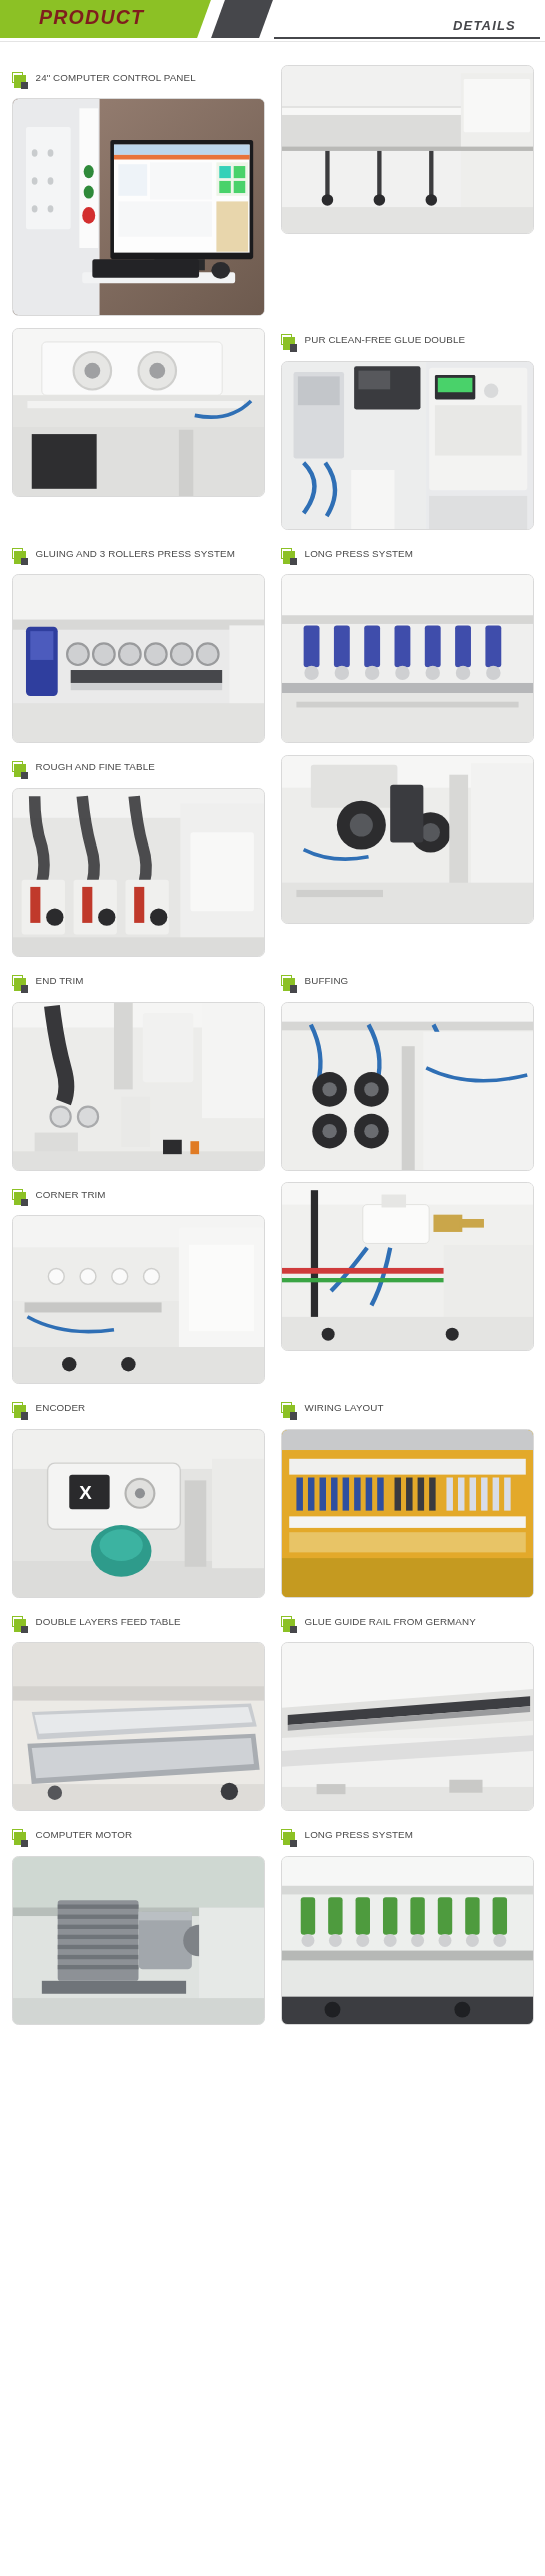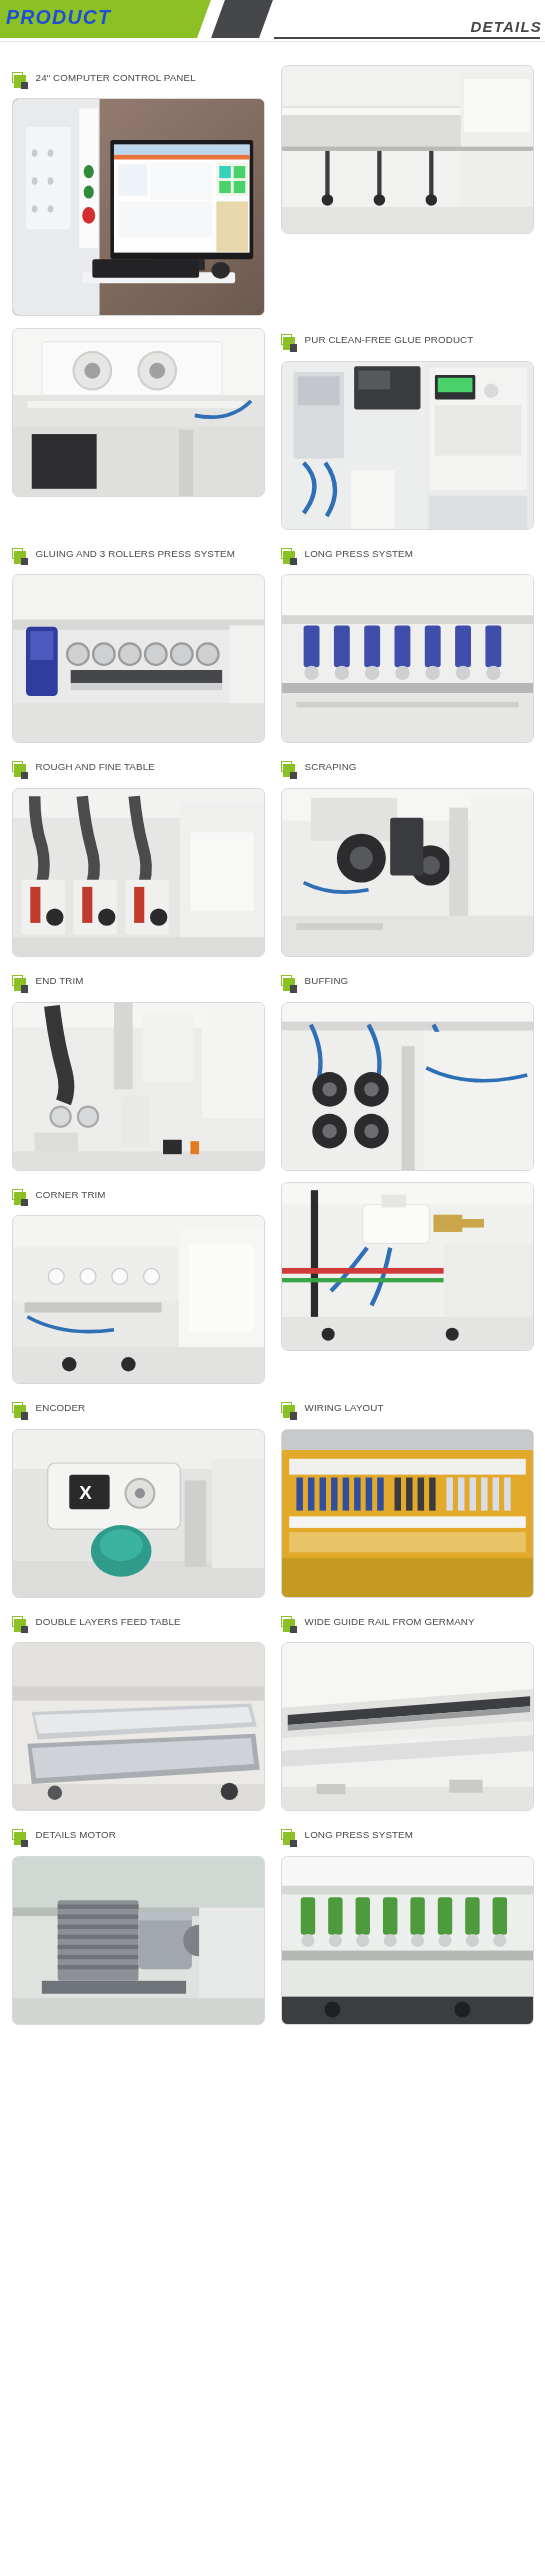--- a/index.html
+++ b/index.html
@@ -33,32 +33,32 @@
   }
   .hdr-dark {
     position: absolute;
     left: 218px; top: 0;
     width: 48px; height: 38px;
     background: #46474b;
     transform: skewX(-20deg);
   }
   .hdr-title {
     position: absolute;
-    left: 6px; top: 5.8px;
+    left: 39px; top: 5.8px;
     font-size: 19.6px;
     font-weight: bold;
     font-style: italic;
-    color: #1d4ed8;
+    color: #7f1d1d;
     letter-spacing: 1.2px;
     z-index: 4;
   }
   .hdr-sub {
     position: absolute;
-    right: 4px; top: 17.5px;
-    font-size: 15px;
+    right: 30px; top: 17.5px;
+    font-size: 13px;
     font-weight: bold;
     font-style: italic;
     color: #46474b;
     letter-spacing: 1.2px;
   }
   .hdr-rule {
     position: absolute;
     left: 274px; right: 5.8px; top: 37px;
     height: 1.5px;
     background: #46474b;
@@ -239,21 +239,21 @@
         </svg>
       </div>
     </div>
     <div class="cell">
       <div class="cap">
         <span class="cap-icon">
           <span class="sq-outline"></span>
           <span class="sq-green"></span>
           <span class="sq-dark"></span>
         </span>
-        <span class="cap-text">PUR CLEAN-FREE GLUE PRODUCT</span>
+        <span class="cap-text">PUR CLEAN-FREE GLUE DOUBLE</span>
       </div>
       <div class="photo">
         <svg viewBox="0 0 348 232" preserveAspectRatio="none">
           <rect width="348" height="232" fill="#e9eaec"></rect>
           <rect width="348" height="232" fill="#e9eaec"></rect>
           <rect x="0" y="0" width="200" height="232" fill="#eceded"></rect>
           <rect x="16" y="14" width="70" height="120" rx="3" fill="#d8dadd"></rect>
           <rect x="22" y="20" width="58" height="40" fill="#c3c6ca"></rect>
           <rect x="100" y="6" width="92" height="60" rx="3" fill="#3a3b3f"></rect>
           <rect x="106" y="12" width="44" height="26" fill="#57585c"></rect>
@@ -364,28 +364,20 @@
           <circle cx="58" cy="178" r="12" fill="#2b2b2d"></circle>
           <circle cx="130" cy="178" r="12" fill="#2b2b2d"></circle>
           <circle cx="202" cy="178" r="12" fill="#2b2b2d"></circle>
           <rect x="232" y="20" width="116" height="212" fill="#efefee"></rect>
           <rect x="246" y="60" width="88" height="110" rx="4" fill="#f8f8f7"></rect>
           <rect x="0" y="206" width="348" height="26" fill="#dcdcda"></rect>
         </svg>
       </div>
     </div>
     <div class="cell">
-      <div class="cap">
-        <span class="cap-icon">
-          <span class="sq-outline"></span>
-          <span class="sq-green"></span>
-          <span class="sq-dark"></span>
-        </span>
-        <span class="cap-text">SCRAPING</span>
-      </div>
       <div class="photo">
         <svg viewBox="0 0 348 232" preserveAspectRatio="none">
           <rect width="348" height="232" fill="#ededeb"></rect>
           <rect width="348" height="232" fill="#ededeb"></rect>
           <rect x="0" y="0" width="348" height="44" fill="#f6f6f5"></rect>
           <rect x="40" y="12" width="120" height="60" rx="4" fill="#e2e2e0"></rect>
           <circle cx="110" cy="96" r="34" fill="#2c2c2e"></circle>
           <circle cx="110" cy="96" r="16" fill="#56585c"></circle>
           <circle cx="206" cy="106" r="28" fill="#2c2c2e"></circle>
           <circle cx="206" cy="106" r="13" fill="#56585c"></circle>
@@ -607,21 +599,21 @@
         </svg>
       </div>
     </div>
     <div class="cell">
       <div class="cap">
         <span class="cap-icon">
           <span class="sq-outline"></span>
           <span class="sq-green"></span>
           <span class="sq-dark"></span>
         </span>
-        <span class="cap-text">WIDE GUIDE RAIL FROM GERMANY</span>
+        <span class="cap-text">GLUE GUIDE RAIL FROM GERMANY</span>
       </div>
       <div class="photo">
         <svg viewBox="0 0 348 232" preserveAspectRatio="none">
           <rect width="348" height="232" fill="#eeeeec"></rect>
           <rect width="348" height="232" fill="#eeeeec"></rect>
           <rect x="0" y="0" width="348" height="92" fill="#f6f6f5"></rect>
           <polygon points="0,90 348,64 348,108 0,132" fill="#e2e2e0"></polygon>
           <polygon points="8,100 344,74 344,88 8,114" fill="#3d3e42"></polygon>
           <polygon points="8,114 344,88 344,96 8,122" fill="#9a9b9d"></polygon>
           <rect x="0" y="132" width="348" height="68" fill="#f1f1f0"></rect>
@@ -632,21 +624,21 @@
         </svg>
       </div>
     </div>
     <div class="cell">
       <div class="cap">
         <span class="cap-icon">
           <span class="sq-outline"></span>
           <span class="sq-green"></span>
           <span class="sq-dark"></span>
         </span>
-        <span class="cap-text">DETAILS MOTOR</span>
+        <span class="cap-text">COMPUTER MOTOR</span>
       </div>
       <div class="photo">
         <svg viewBox="0 0 348 232" preserveAspectRatio="none">
           <rect width="348" height="232" fill="#dfe3e0"></rect>
           <rect width="348" height="232" fill="#dfe3e0"></rect>
           <rect x="0" y="0" width="348" height="70" fill="#cfd8d2"></rect>
           <rect x="0" y="70" width="348" height="12" fill="#b7beba"></rect>
           <rect x="62" y="60" width="112" height="112" rx="4" fill="#8d9196"></rect>
           <g fill="#6f7479">
             <rect x="62" y="66" width="112" height="6"></rect>

